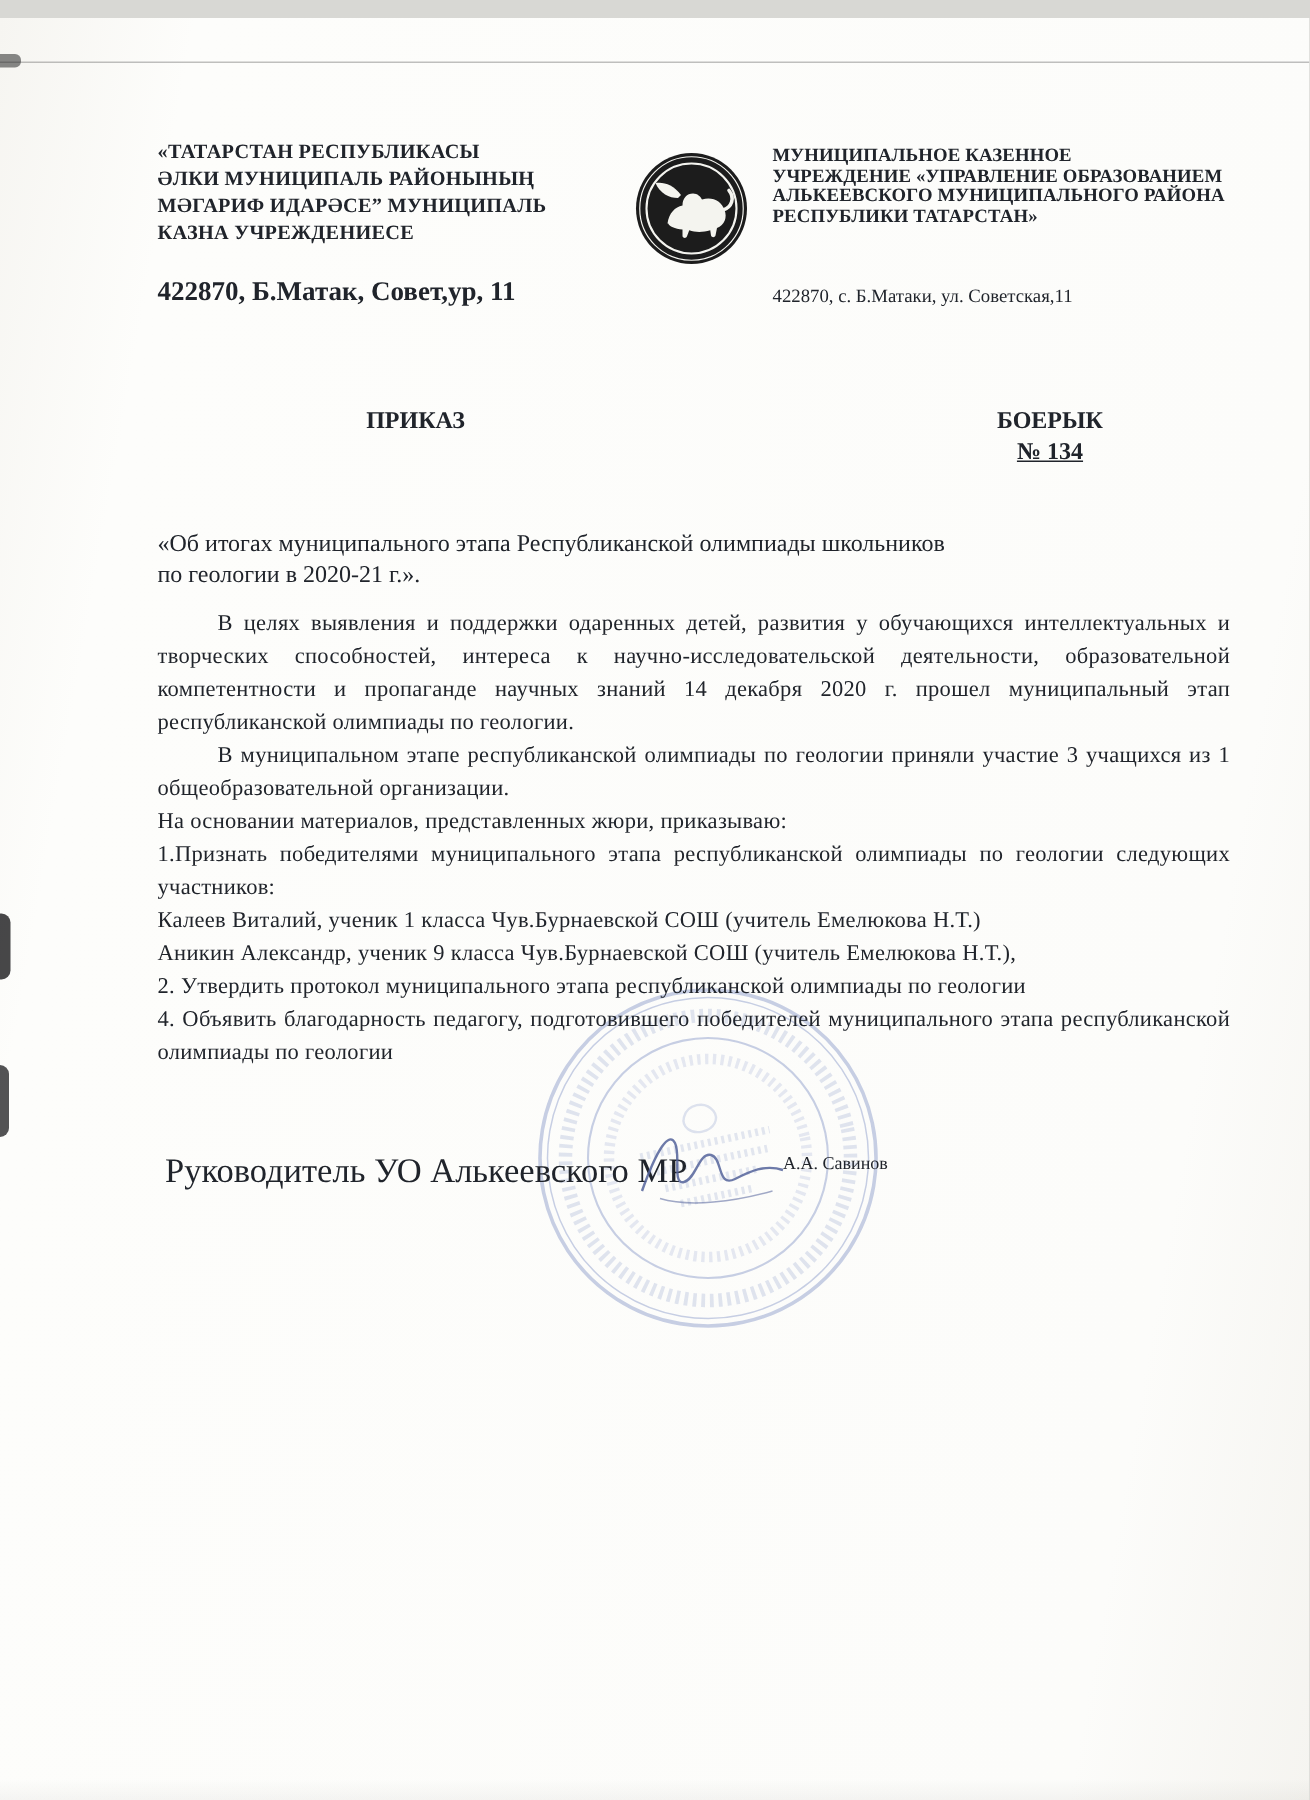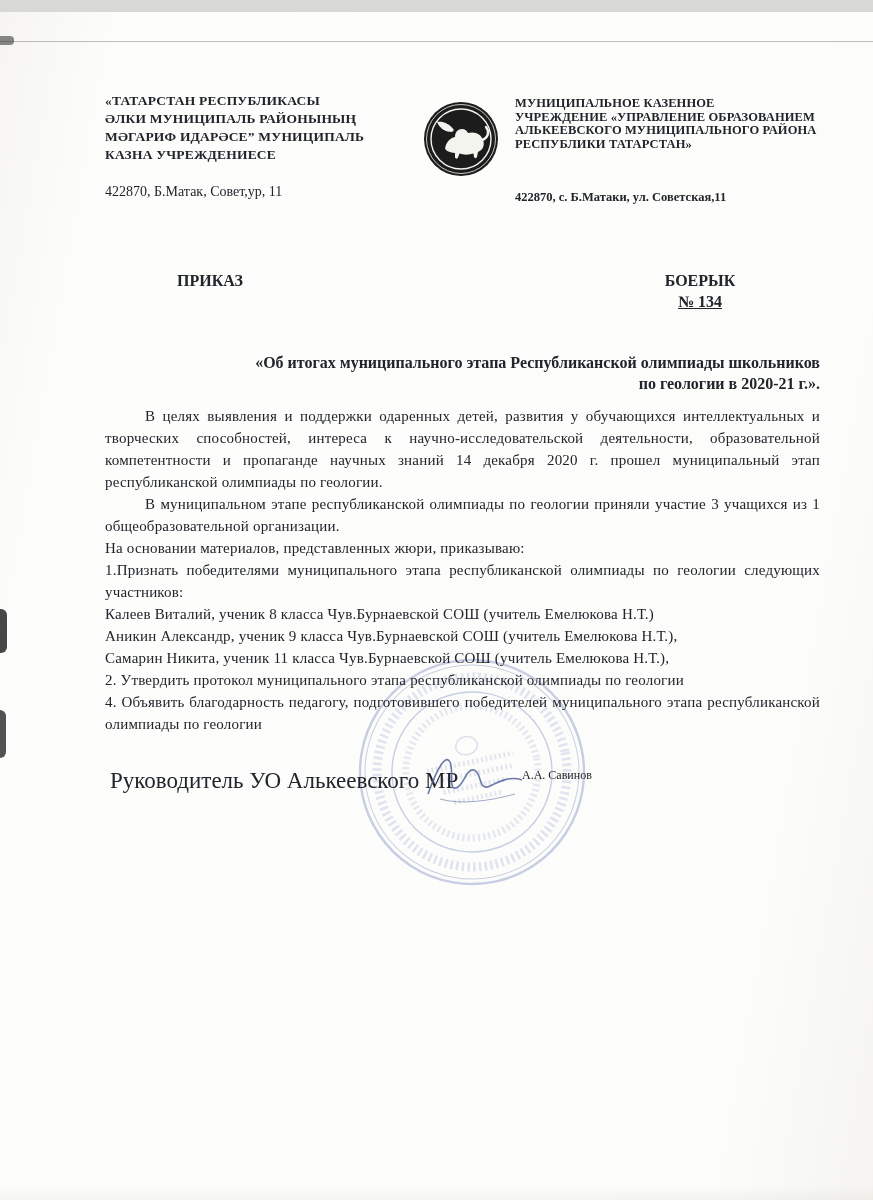--- a/index.html
+++ b/index.html
@@ -20,37 +20,37 @@
     background:rgba(25,25,28,.75); border-radius:0 6px 6px 0; }
   .scan-bottom-shade { position:absolute; bottom:0; left:0; width:100%; height:26px;
     background:linear-gradient(to bottom,rgba(0,0,0,0),rgba(120,118,110,.12)); }
 
   
   .lh-left { position:absolute; top:80px; left:105px; width:305px;
     font-weight:bold; font-size:13.5px; line-height:18px; letter-spacing:.2px; }
   .lh-right { position:absolute; top:85px; left:515px; width:335px;
     font-weight:bold; font-size:12.5px; line-height:13.5px; letter-spacing:.1px; }
   .lh-addr-left { position:absolute; top:172px; left:105px;
-    font-weight:normal; font-size:14px;text-align:right; }
+    font-weight:bold; font-size:18px;text-align:right; }
   .lh-addr-right { position:absolute; top:178px; left:515px;
-    font-weight:bold; font-size:12.5px; }
+    font-weight:normal; font-size:12.5px; }
 
   
   .emblem { position:absolute; top:88px; left:422px; width:78px; height:78px; }
 
   
   .order-left { position:absolute; top:258px; left:110px; width:200px;
-    text-align:center; font-weight:bold; font-size:16px; line-height:21px; }
+    text-align:right; font-weight:bold; font-size:16px; line-height:21px; }
   .order-right { position:absolute; top:258px; left:600px; width:200px;
     text-align:center; font-weight:bold; font-size:16px; line-height:21px; }
   .underlined { text-decoration:underline; }
 
   
   .subject { position:absolute; top:340px; left:105px; width:715px;
-    text-align:right; font-weight:bold; font-size:16px; line-height:21px; }
+    text-align:left; font-weight:normal; font-size:16px; line-height:21px; }
 
   
   .body-text { position:absolute; top:393px; left:105px; width:715px;
     font-size:15px; line-height:22px; letter-spacing:.2px; z-index:2; }
   .body-text p { margin:0; }
   .justify { text-align:justify; }
   .indent { text-indent:40px; }
 
   
   .stamp { position:absolute; top:638px; left:350px; width:245px; height:245px;
@@ -124,23 +124,22 @@
         <path d="M112,92 c4,-8 16,-8 20,0 c3,6 -2,12 -10,12 c-8,0 -13,-6 -10,-12 z" stroke-width="1.6" opacity="0.6"></path>
       </g>
     </svg>
   </div>
 
   <div class="body-text">
     <p class="justify indent">В целях выявления и поддержки одаренных детей, развития у обучающихся интеллектуальных и творческих способностей, интереса к научно-исследовательской деятельности, образовательной компетентности и пропаганде научных знаний 14 декабря 2020 г. прошел муниципальный этап республиканской олимпиады по геологии.</p>
     <p class="justify indent">В муниципальном этапе республиканской олимпиады по геологии приняли участие 3 учащихся из 1 общеобразовательной организации.</p>
     <p>На основании материалов, представленных жюри, приказываю:</p>
     <p class="justify">1.Признать победителями муниципального этапа республиканской олимпиады по геологии следующих участников:</p>
-    <p>Калеев Виталий, ученик 8 класса Чув.Бурнаевской СОШ (учитель Емелюкова Н.Т.)</p>
+    <p>Калеев Виталий, ученик 1 класса Чув.Бурнаевской СОШ (учитель Емелюкова Н.Т.)</p>
     <p>Аникин Александр, ученик 9 класса Чув.Бурнаевской СОШ (учитель Емелюкова Н.Т.),</p>
-    <p>Самарин Никита, ученик 11 класса Чув.Бурнаевской СОШ (учитель Емелюкова Н.Т.),</p>
     <p>2. Утвердить протокол муниципального этапа республиканской олимпиады по геологии</p>
     <p class="justify">4. Объявить благодарность педагогу, подготовившего победителей муниципального этапа республиканской олимпиады по геологии</p>
   </div>
 
   <div class="sig-title">Руководитель УО Алькеевского МР</div>
   <div class="sig-stroke">
     <svg width="110" height="70" viewBox="0 0 110 70">
       <path d="M8,48 C18,20 26,8 30,16 C34,24 28,44 36,42 C44,40 46,22 54,24 C62,26 58,46 70,40 C80,35 90,30 102,34" stroke="#53639a" fill="none" stroke-width="1.6" opacity="0.85"></path>
       <path d="M20,53 C40,59 70,55 95,48" stroke="#53639a" fill="none" stroke-width="1" opacity="0.55"></path>
     </svg>

